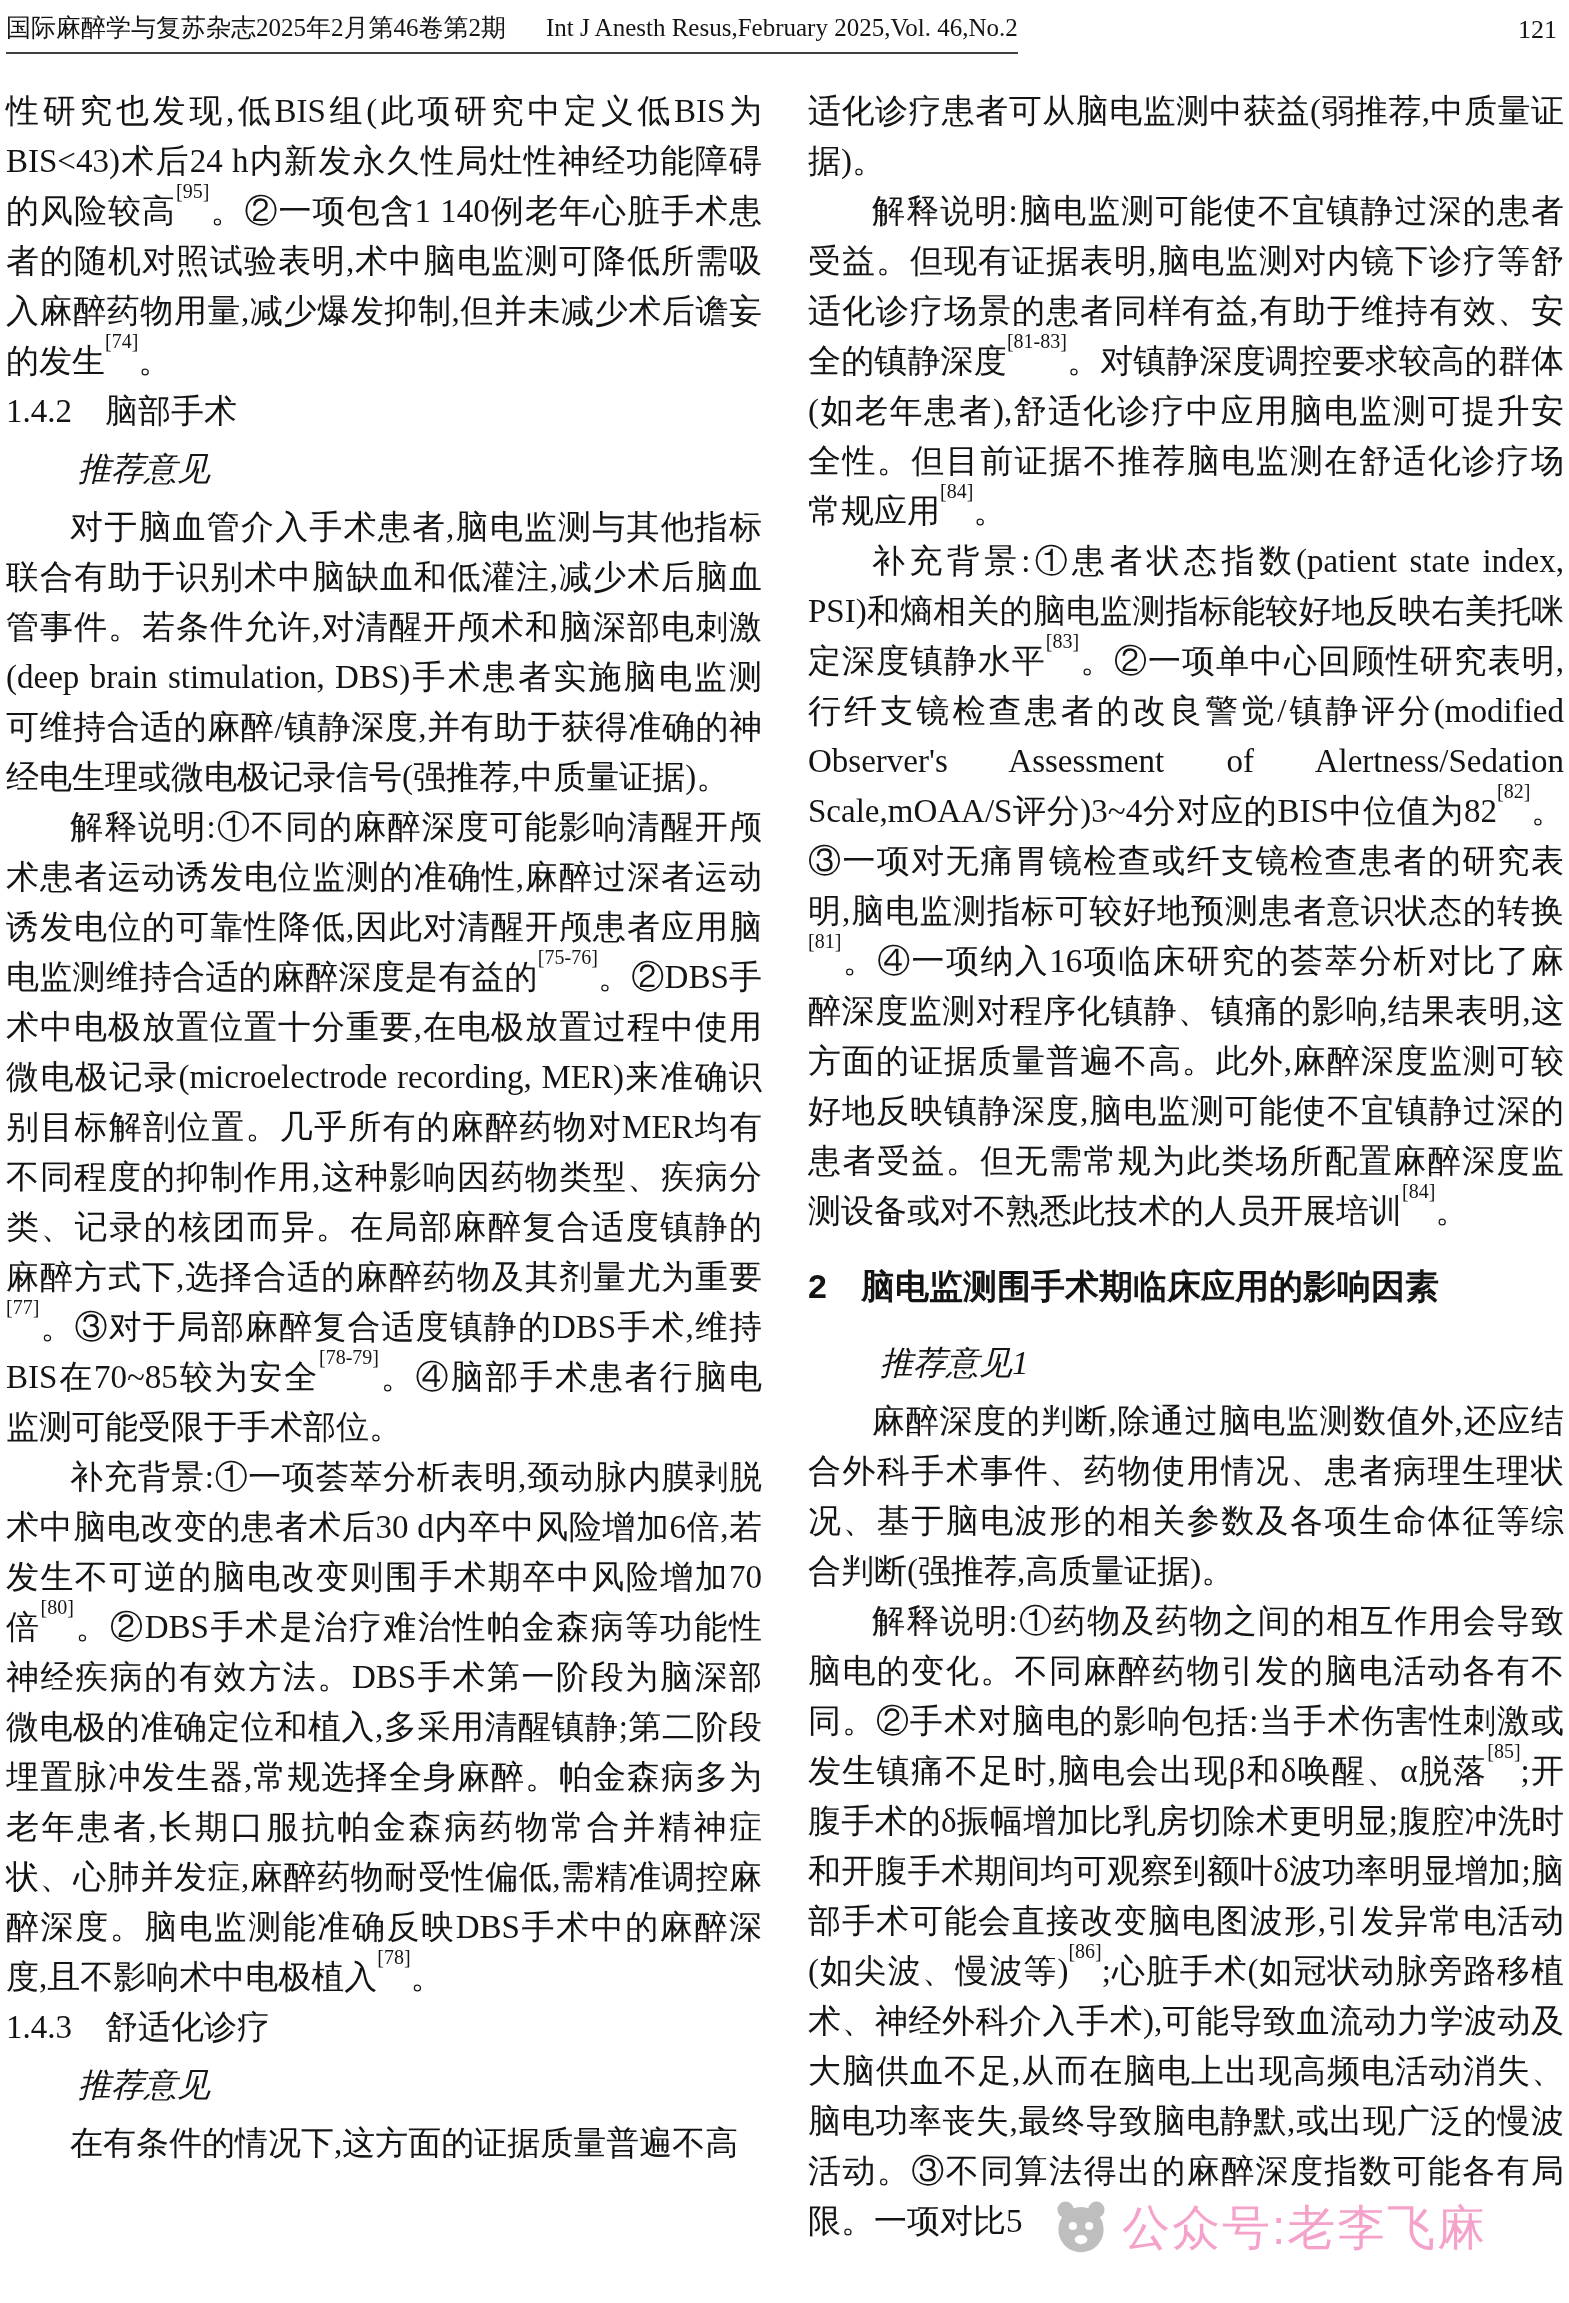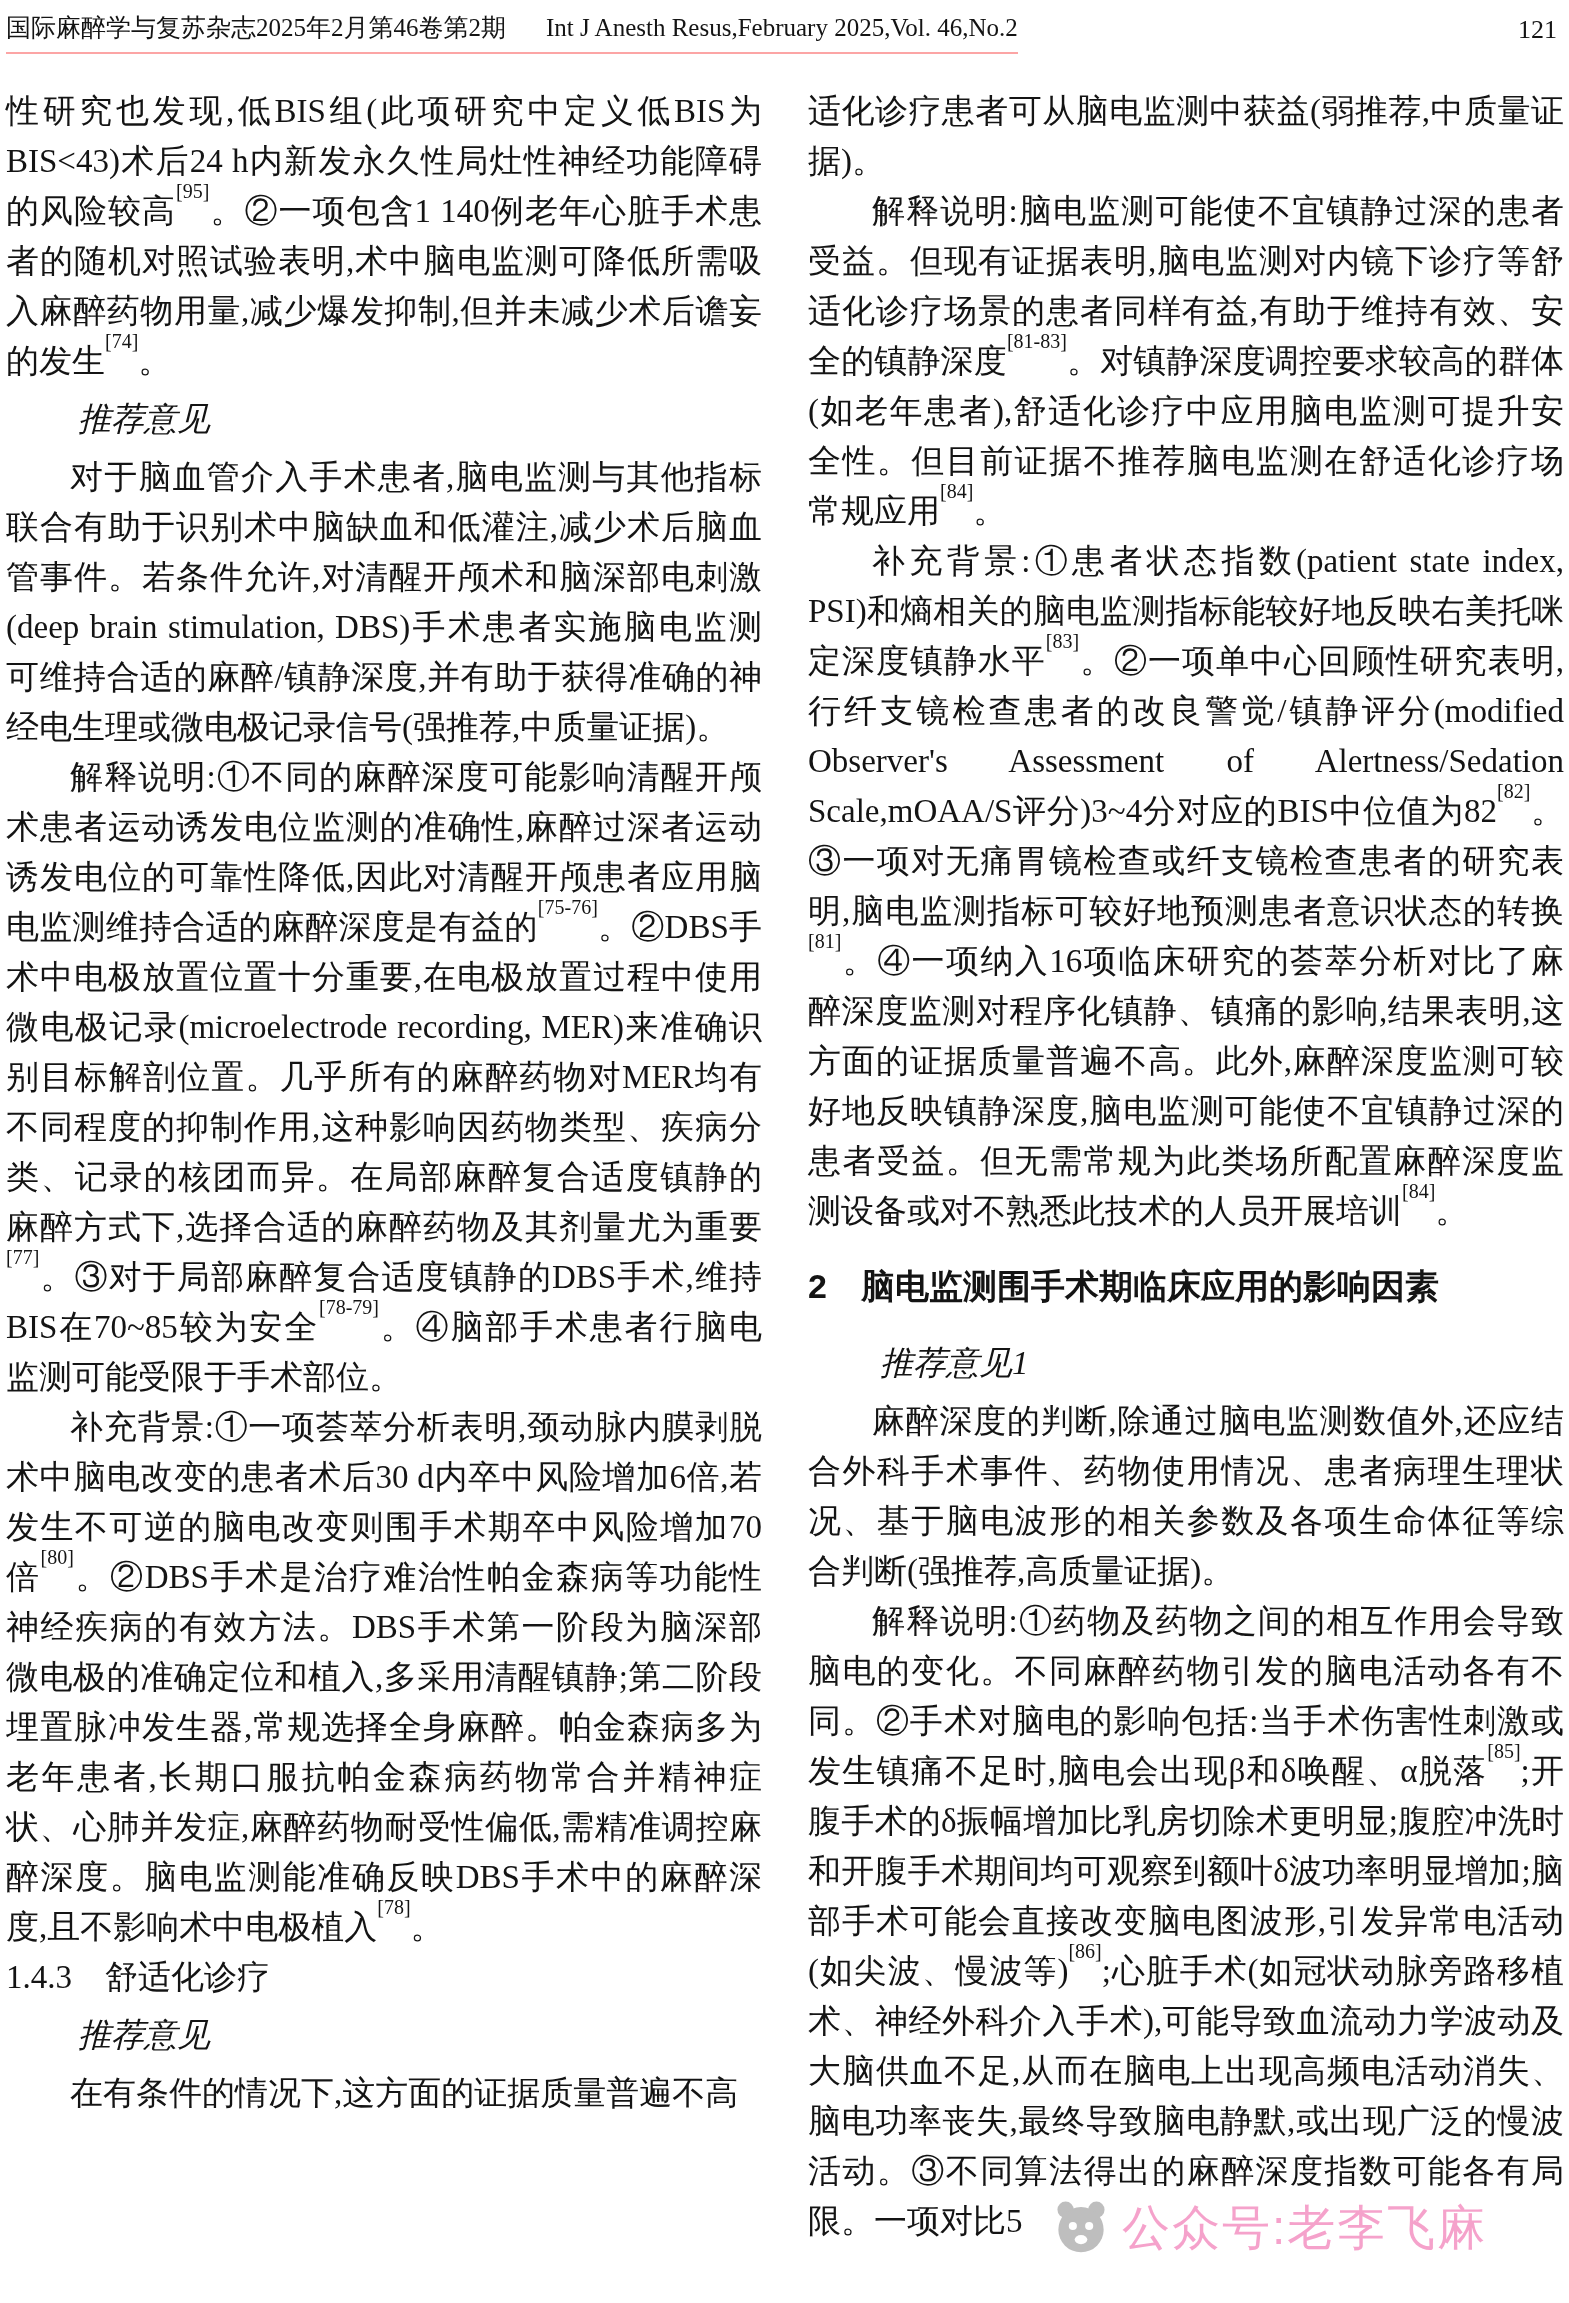--- a/index.html
+++ b/index.html
@@ -1,21 +1,21 @@
 <!DOCTYPE html>
 <html><head>
 <meta charset="utf-8">
 <style>
   html,body{margin:0;padding:0;background:#e9e9e9;}
   .page{
     position:relative;width:1569px;height:2303px;background:#ffffff;
     font-family:"Liberation Serif","DejaVu Serif",serif;color:#141414;overflow:hidden;
   }
   .header{position:absolute;top:12px;left:6px;right:12px;font-size:25px;line-height:32px;white-space:nowrap;}
-  .journal{display:inline-block;border-bottom:2px solid #fca5a5;padding-bottom:8px;text-align:center;}
+  .journal{display:inline-block;border-bottom:2px solid #404040;padding-bottom:8px;text-align:center;}
   .hdr-gap{display:inline-block;width:40px;}
   .pagenum{position:absolute;right:0;top:2px;font-size:26px;}
   .cols{position:absolute;top:86px;left:6px;display:flex;gap:46px;}
   .col{width:756px;}
   .col p.body{margin:0;font-size:33px;line-height:50px;text-align:justify;}
   .col p.body.indent{text-indent:64px;}
   .col h3.heading{margin:0;font-size:33px;line-height:50px;font-weight:normal;}
   .col p.kaiti{margin:8px;font-size:33px;line-height:50px;font-style:italic;text-indent:64px;}
   .col h2.section{
     margin:25px 0 27px;font-size:34px;line-height:50px;font-weight:700;
@@ -39,20 +39,21 @@
   <div class="header">
     <span class="journal">
       <span>国际麻醉学与复苏杂志2025年2月第46卷第2期</span><span class="hdr-gap"></span><span>Int J Anesth Resus,February 2025,Vol. 46,No.2</span>
     </span>
     <span class="pagenum">121</span>
   </div>
 
   <div class="cols">
     <section class="col">
         <p class="body"><span>性研究也发现,低BIS组(此项研究中定义低BIS为BIS&lt;43)术后24 h内新发永久性局灶性神经功能障碍的风险较高</span><sup class="ref">[95]</sup><span>。②一项包含1 140例老年心脏手术患者的随机对照试验表明,术中脑电监测可降低所需吸入麻醉药物用量,减少爆发抑制,但并未减少术后谵妄的发生</span><sup class="ref">[74]</sup><span>。</span></p>
+        <h3 class="heading">1.4.2　脑部手术</h3>
         <p class="kaiti">推荐意见</p>
         <p class="body indent"><span>对于脑血管介入手术患者,脑电监测与其他指标联合有助于识别术中脑缺血和低灌注,减少术后脑血管事件。若条件允许,对清醒开颅术和脑深部电刺激(deep brain stimulation, DBS)手术患者实施脑电监测可维持合适的麻醉/镇静深度,并有助于获得准确的神经电生理或微电极记录信号(强推荐,中质量证据)。</span></p>
         <p class="body indent"><span>解释说明:①不同的麻醉深度可能影响清醒开颅术患者运动诱发电位监测的准确性,麻醉过深者运动诱发电位的可靠性降低,因此对清醒开颅患者应用脑电监测维持合适的麻醉深度是有益的</span><sup class="ref">[75-76]</sup><span>。②DBS手术中电极放置位置十分重要,在电极放置过程中使用微电极记录(microelectrode recording, MER)来准确识别目标解剖位置。几乎所有的麻醉药物对MER均有不同程度的抑制作用,这种影响因药物类型、疾病分类、记录的核团而异。在局部麻醉复合适度镇静的麻醉方式下,选择合适的麻醉药物及其剂量尤为重要</span><sup class="ref">[77]</sup><span>。③对于局部麻醉复合适度镇静的DBS手术,维持BIS在70~85较为安全</span><sup class="ref">[78-79]</sup><span>。④脑部手术患者行脑电监测可能受限于手术部位。</span></p>
         <p class="body indent"><span>补充背景:①一项荟萃分析表明,颈动脉内膜剥脱术中脑电改变的患者术后30 d内卒中风险增加6倍,若发生不可逆的脑电改变则围手术期卒中风险增加70倍</span><sup class="ref">[80]</sup><span>。②DBS手术是治疗难治性帕金森病等功能性神经疾病的有效方法。DBS手术第一阶段为脑深部微电极的准确定位和植入,多采用清醒镇静;第二阶段埋置脉冲发生器,常规选择全身麻醉。帕金森病多为老年患者,长期口服抗帕金森病药物常合并精神症状、心肺并发症,麻醉药物耐受性偏低,需精准调控麻醉深度。脑电监测能准确反映DBS手术中的麻醉深度,且不影响术中电极植入</span><sup class="ref">[78]</sup><span>。</span></p>
         <h3 class="heading">1.4.3　舒适化诊疗</h3>
         <p class="kaiti">推荐意见</p>
         <p class="body indent"><span>在有条件的情况下,这方面的证据质量普遍不高</span></p>
       </section>
     <section class="col">
         <p class="body"><span>适化诊疗患者可从脑电监测中获益(弱推荐,中质量证据)。</span></p>

